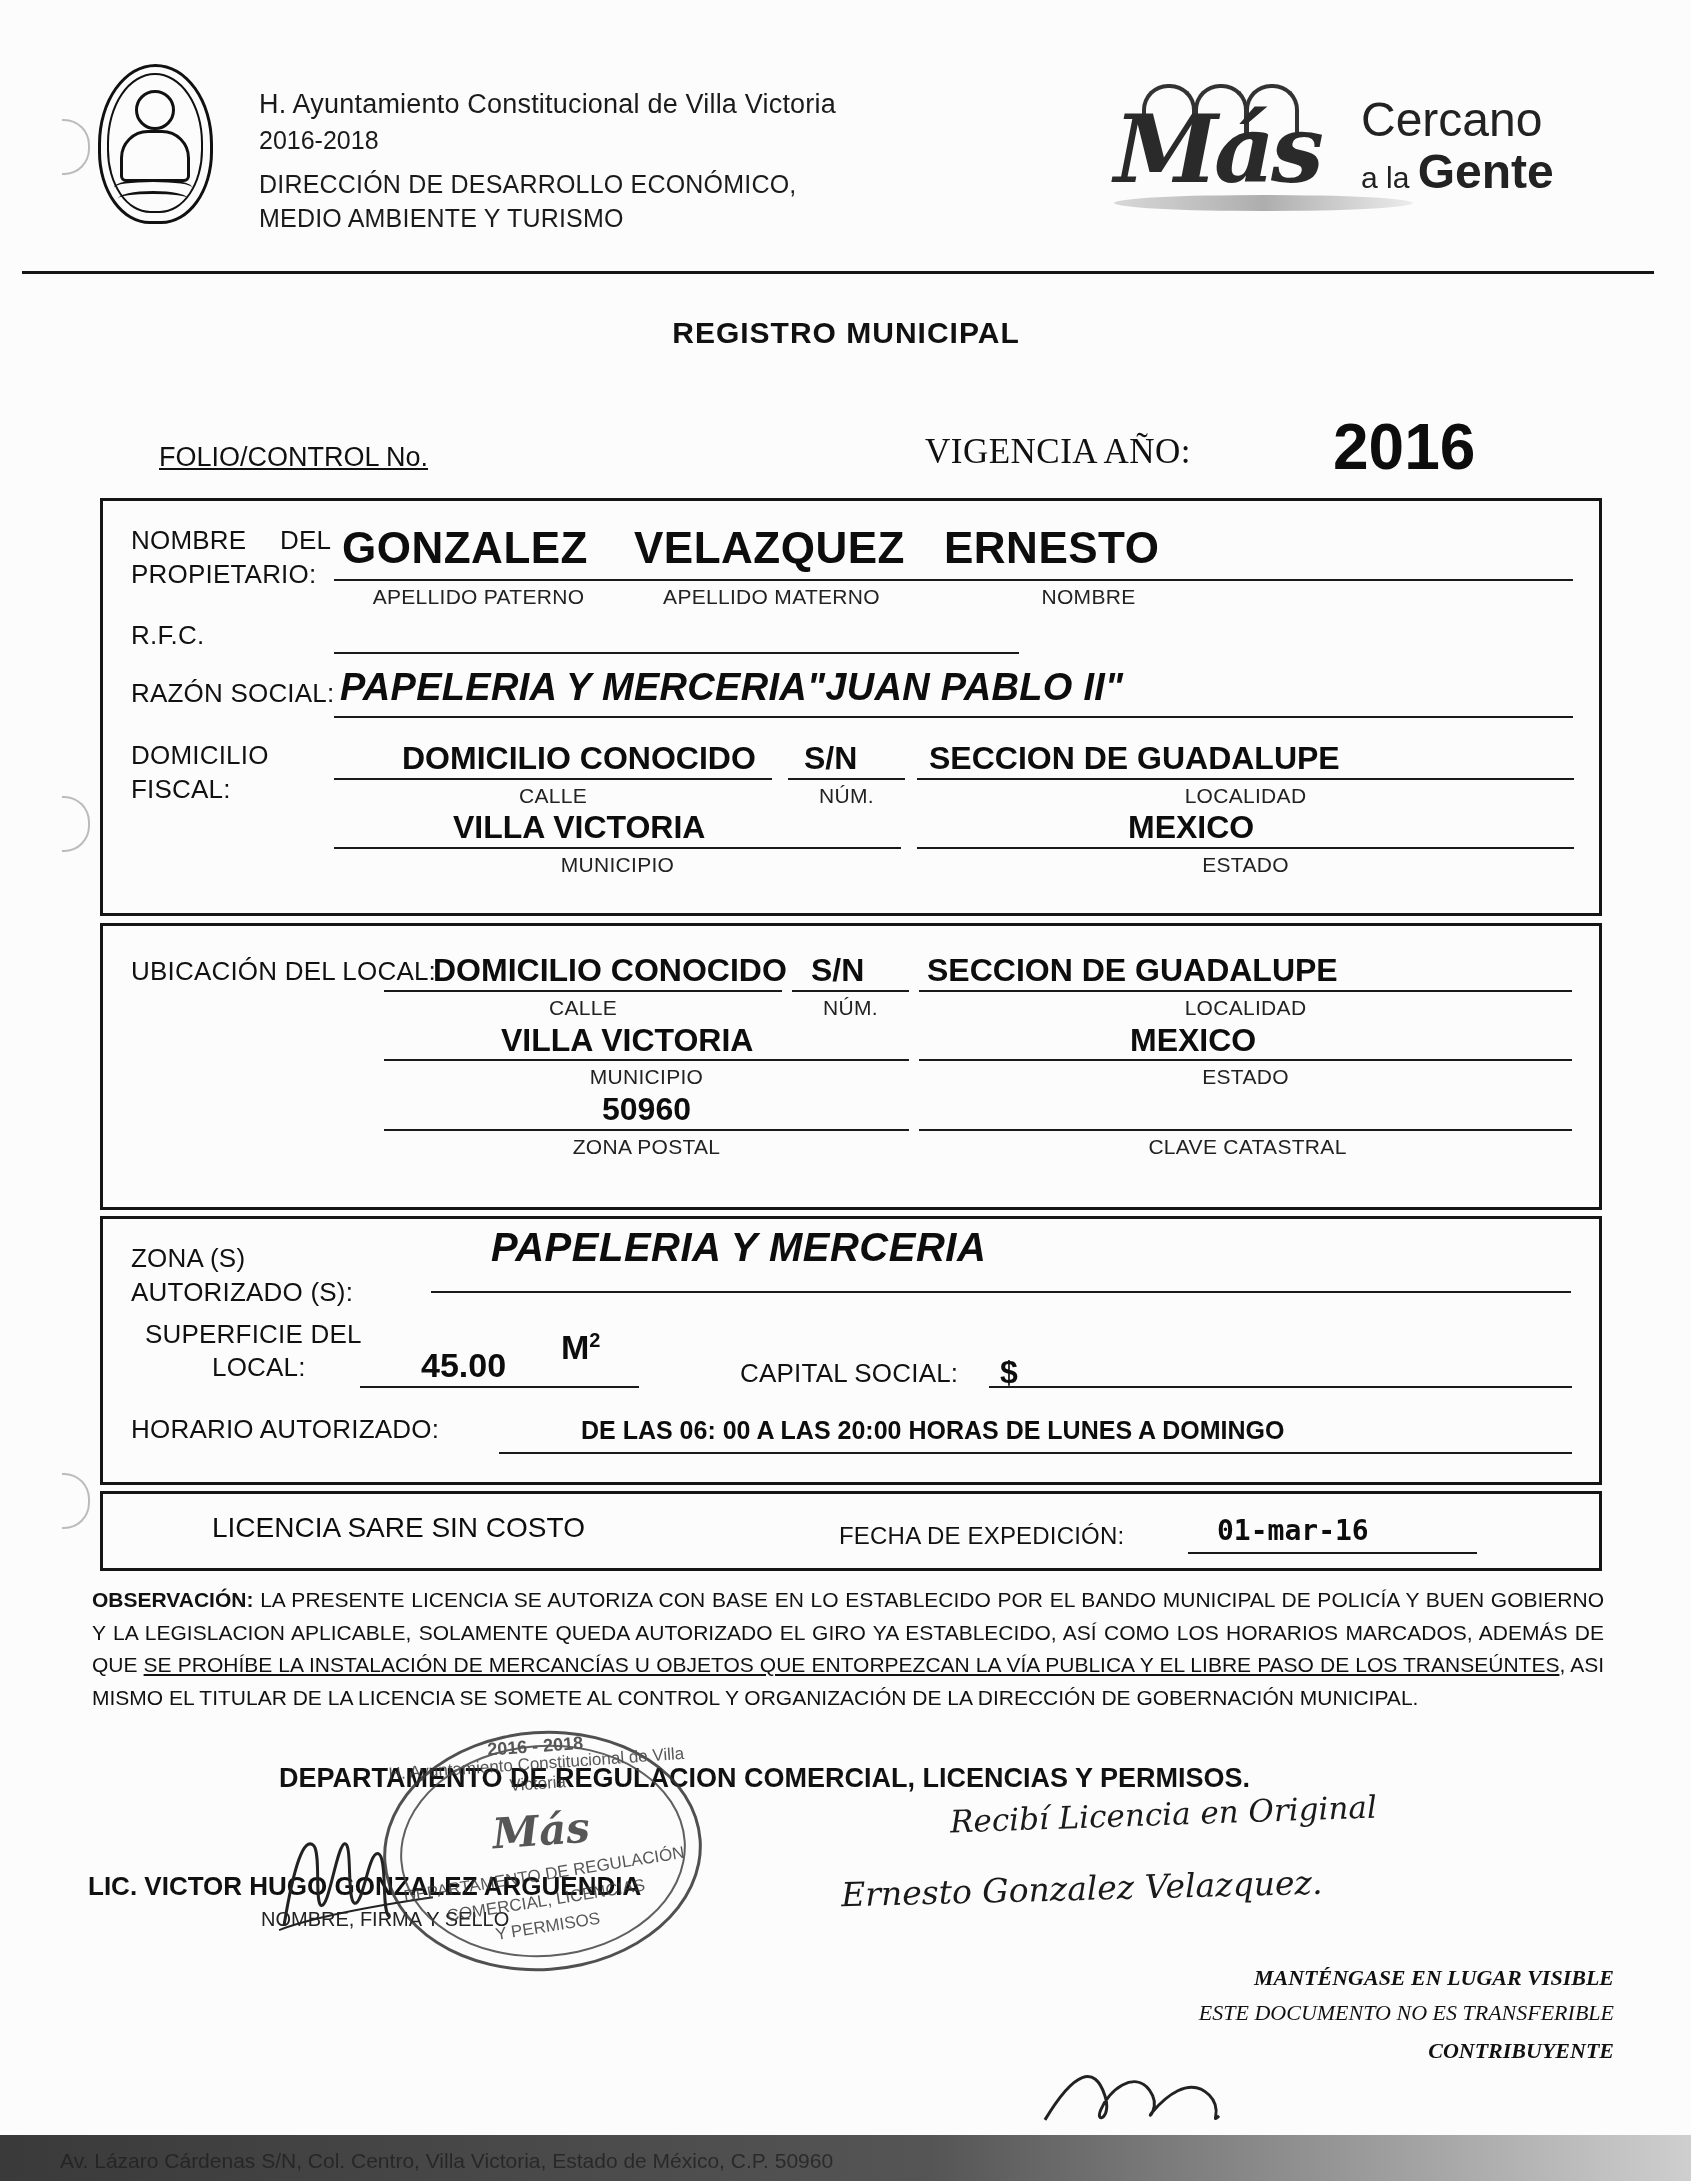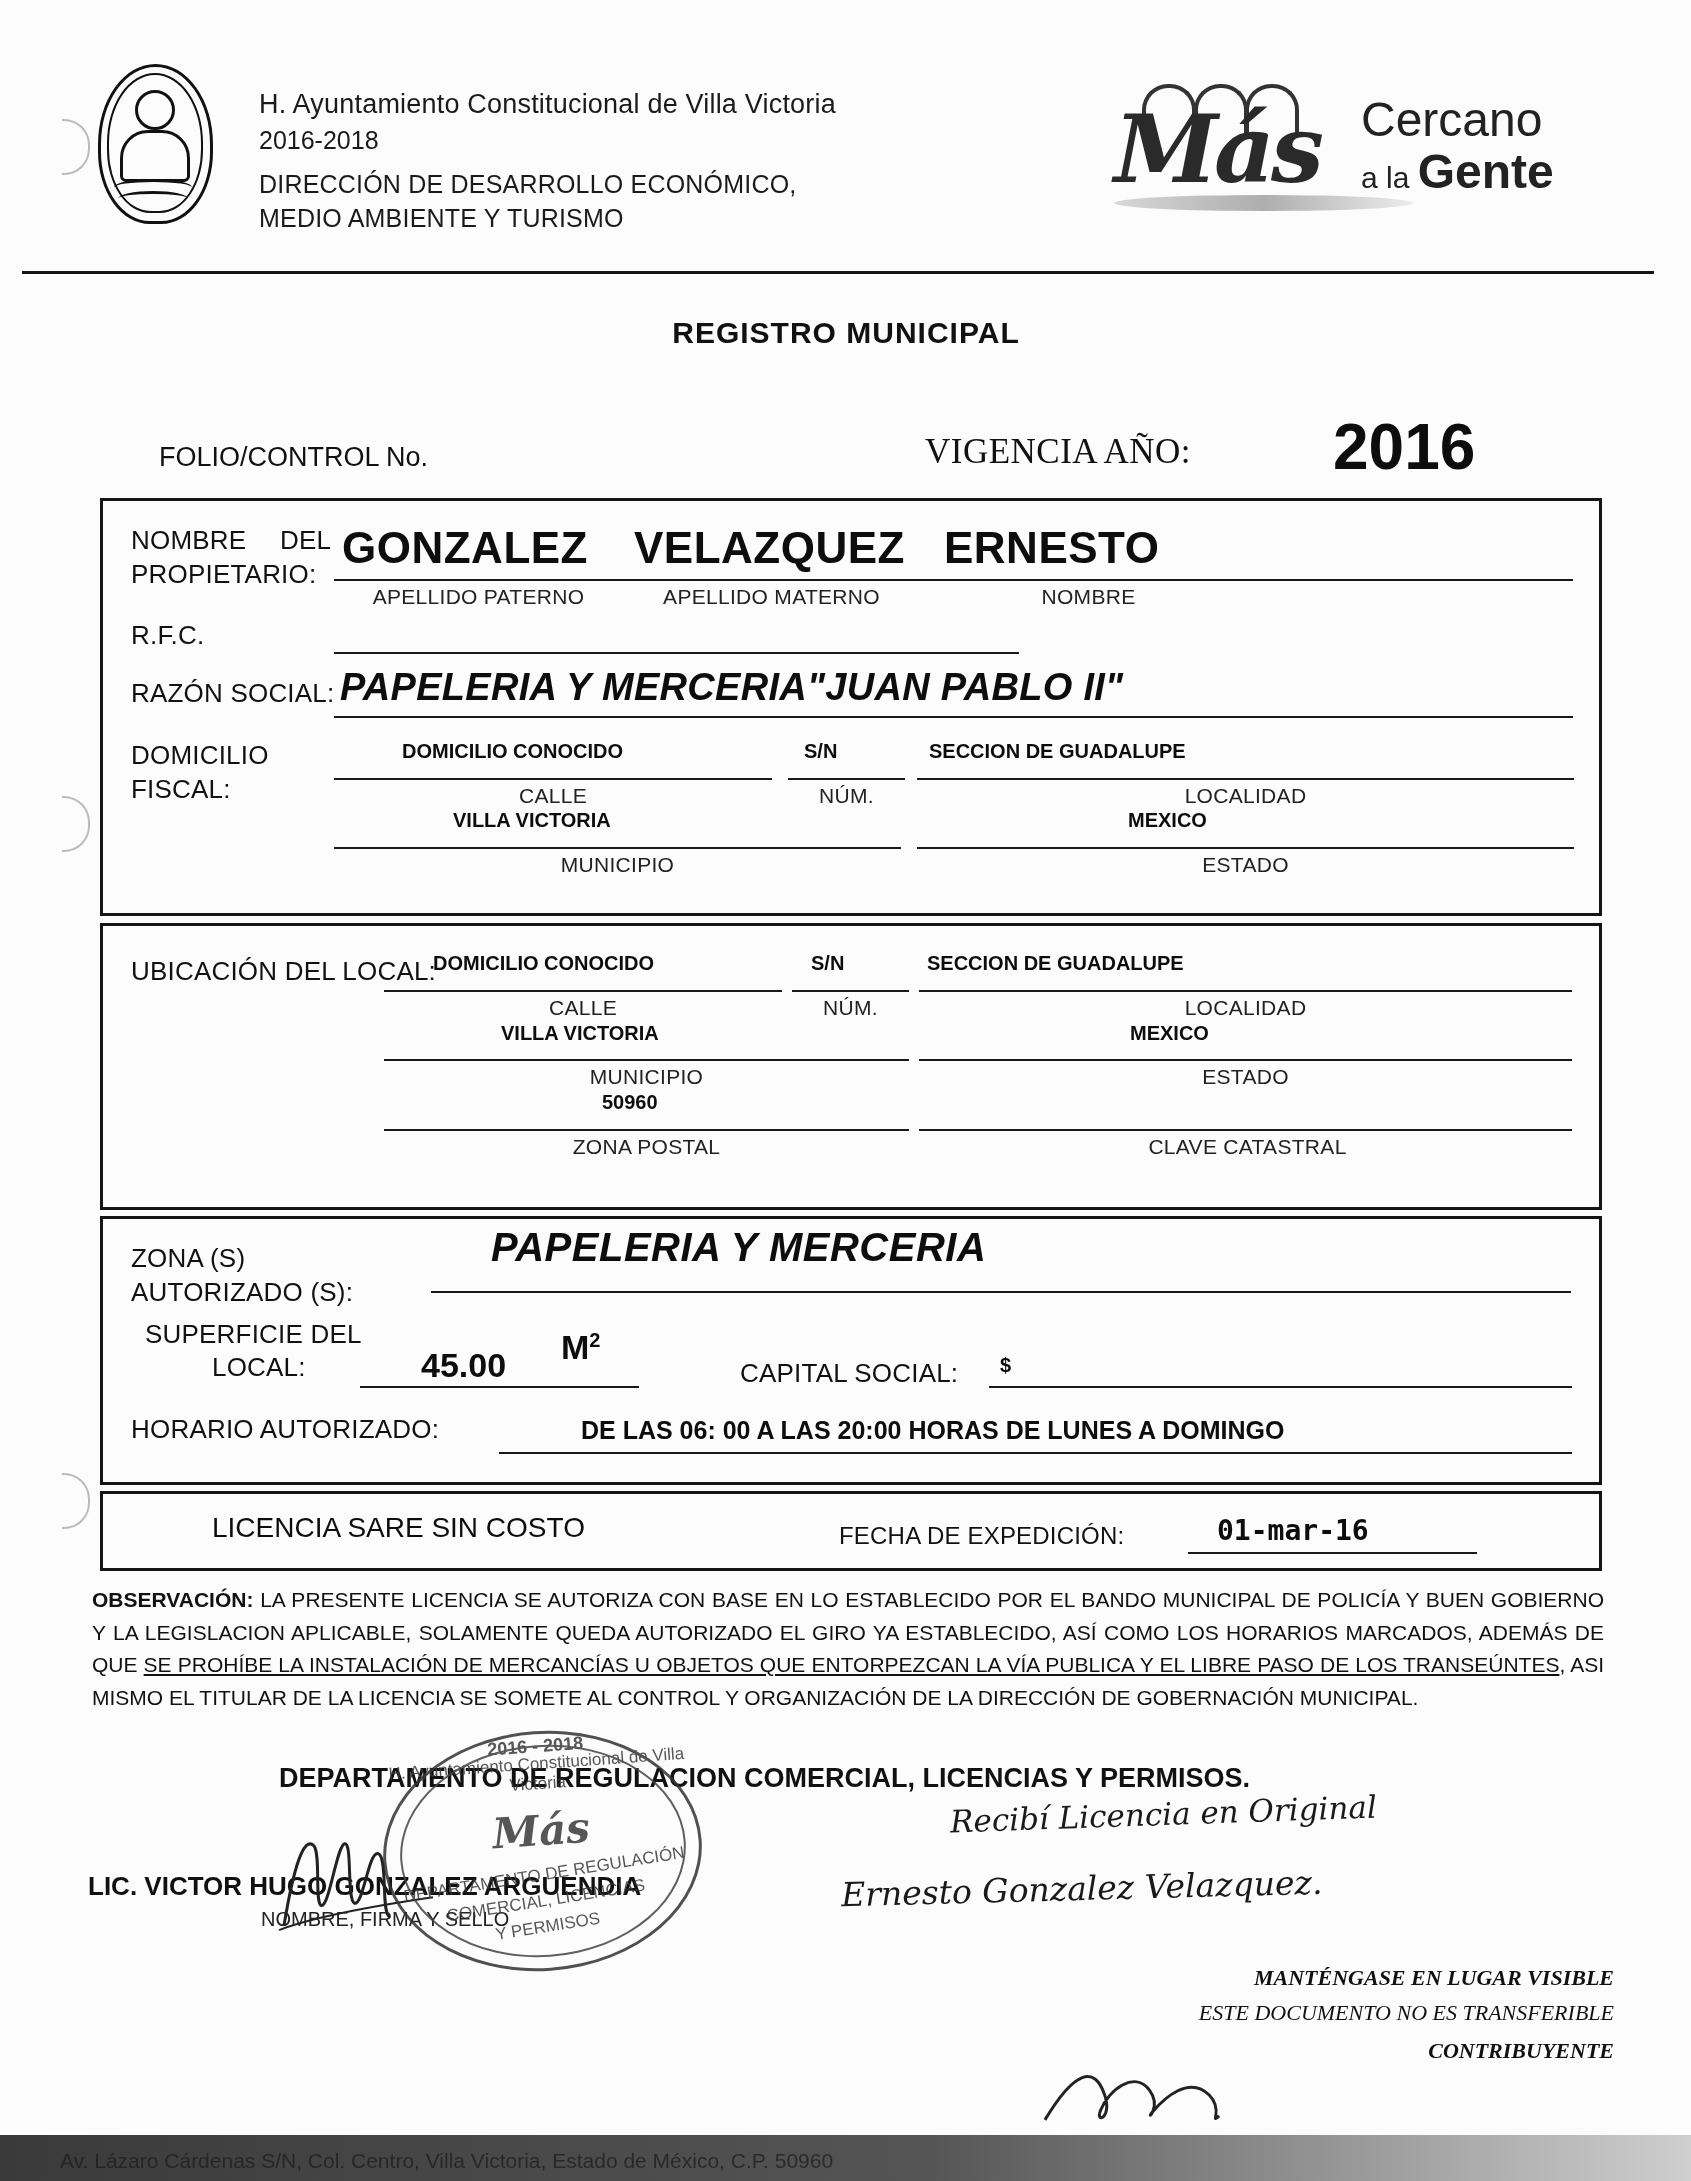--- a/index.html
+++ b/index.html
@@ -196,20 +196,21 @@
     position: absolute;
     left: 0; top: 418px;
     width: 1692px;
     height: 70px;
   }
   .folio-label {
     position: absolute;
     left: 159px; top: 24px;
     font-size: 27px;
     color: #111;
+    text-decoration: underline;
   }
   .folio-value {
     position: absolute;
     left: 453px; top: 0px;
     font-size: 50px;
     font-weight: bold;
     letter-spacing: -1px;
     color: #0d0d0d;
   }
   .vigencia-label {
@@ -267,21 +268,21 @@
     font-weight: bold;
     letter-spacing: 0.5px;
   }
   .razon {
     font-size: 38px;
     font-weight: bold;
     font-style: italic;
     letter-spacing: 0.3px;
   }
   .mid {
-    font-size: 20px;
+    font-size: 32px;
     font-weight: bold;
   }
   .giro-val {
     font-size: 40px;
     font-weight: bold;
     font-style: italic;
     letter-spacing: 0.5px;
   }
   
   .obs {

